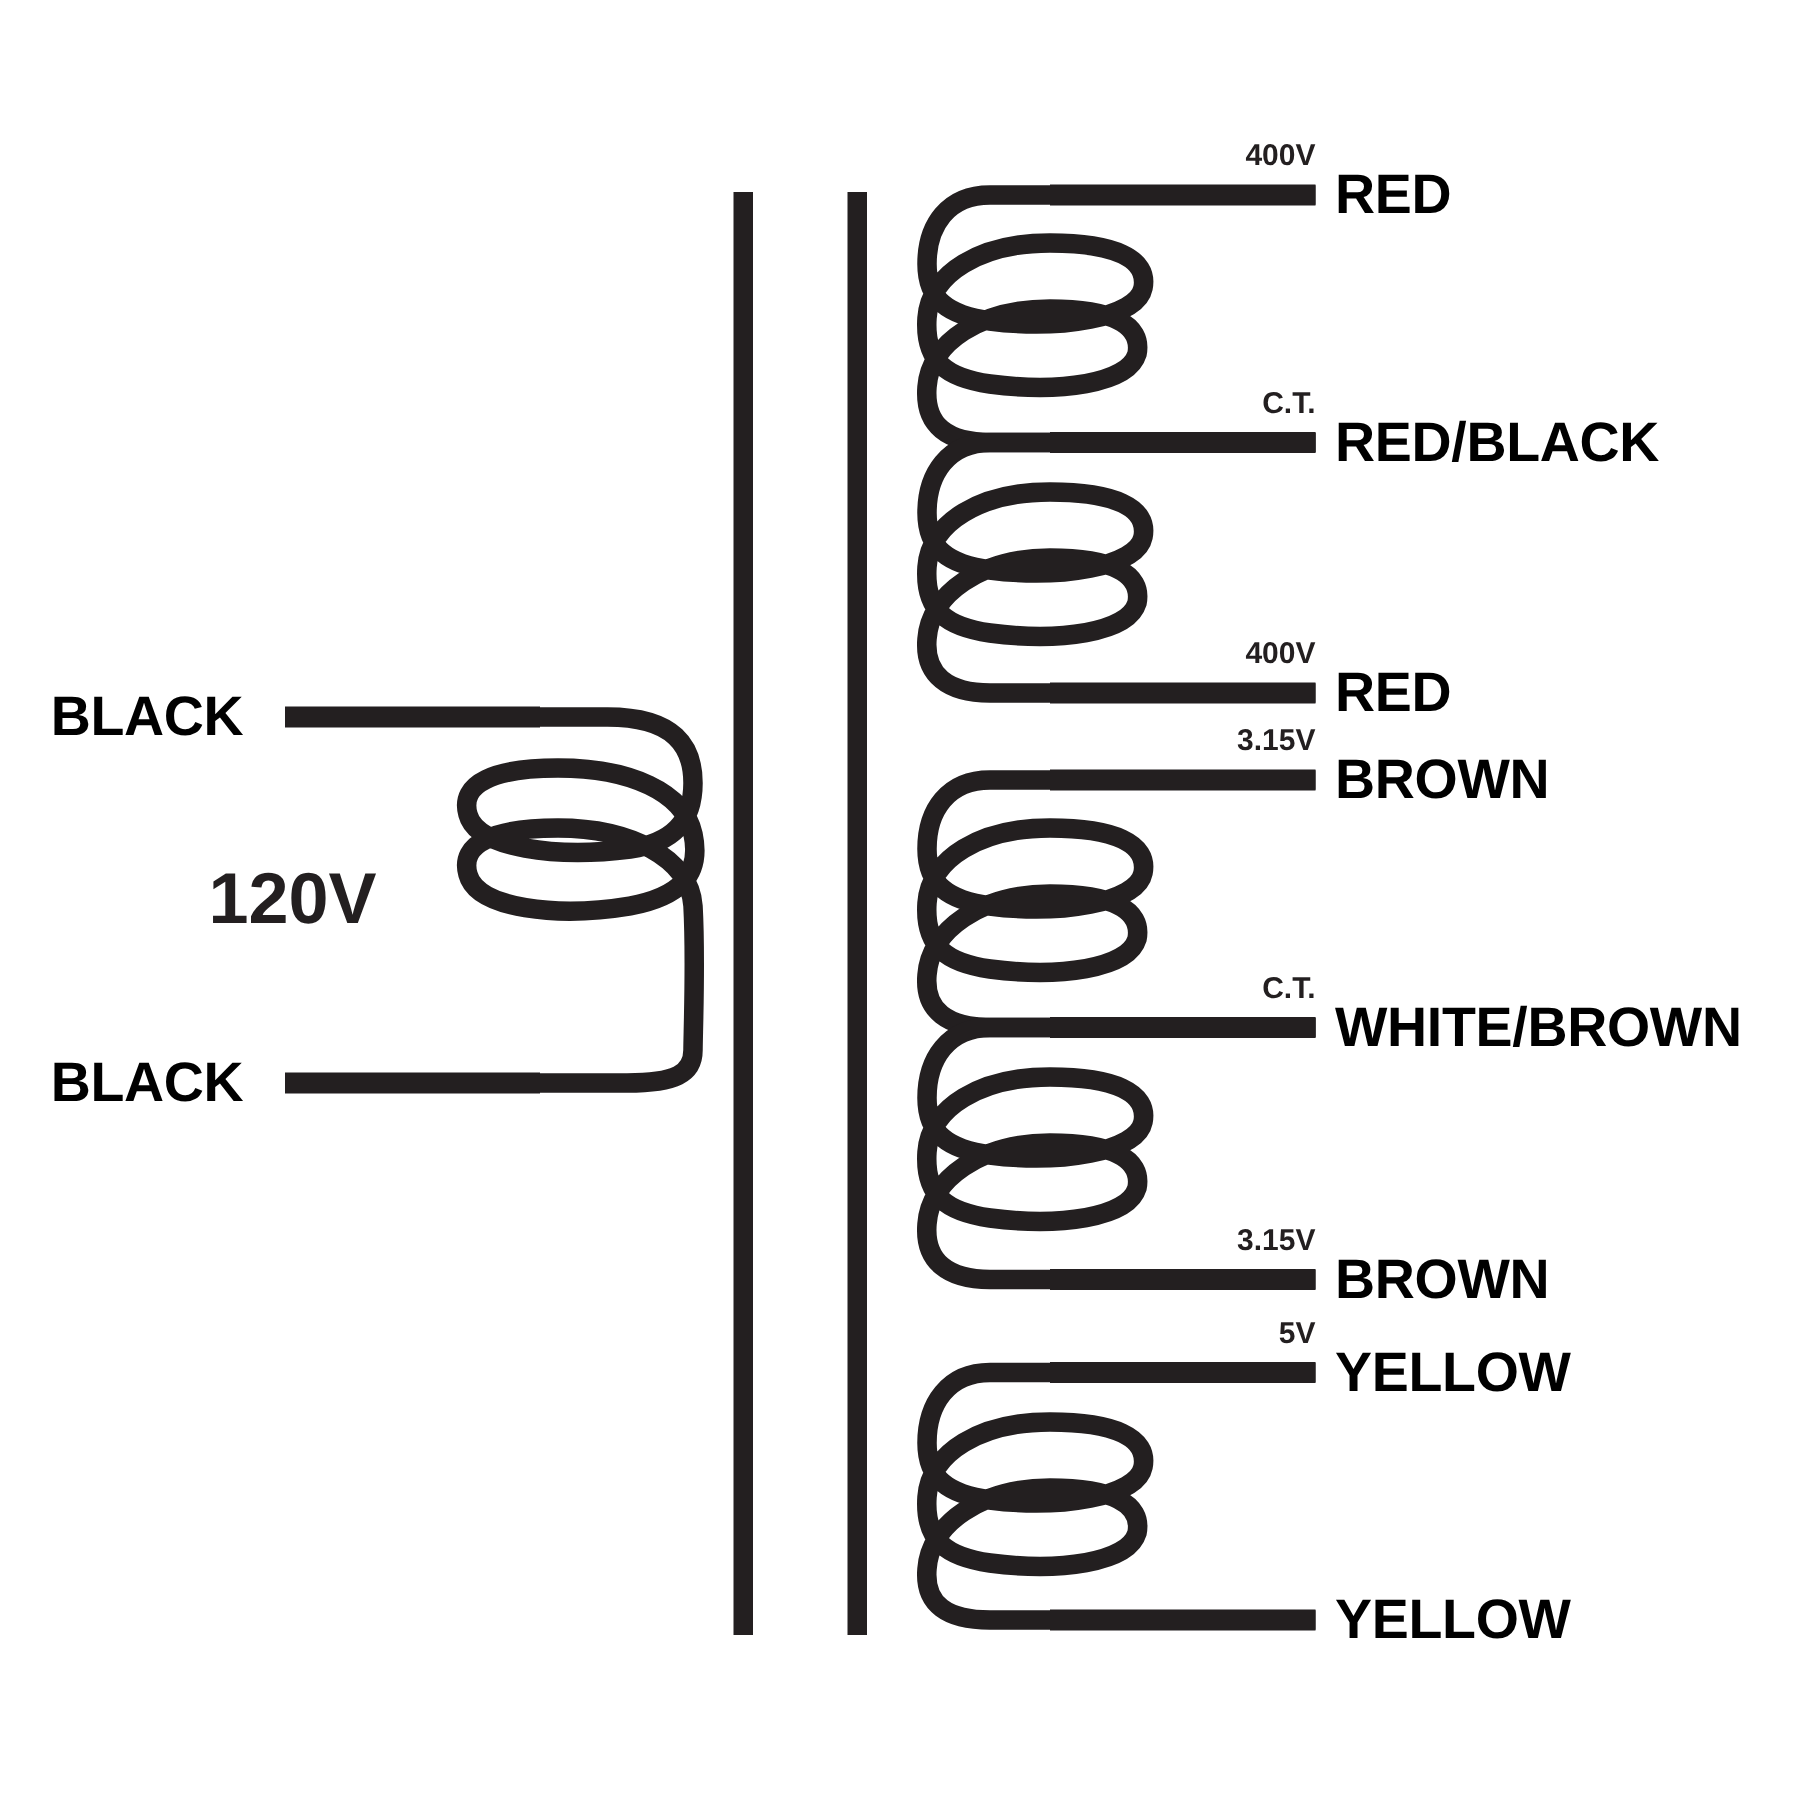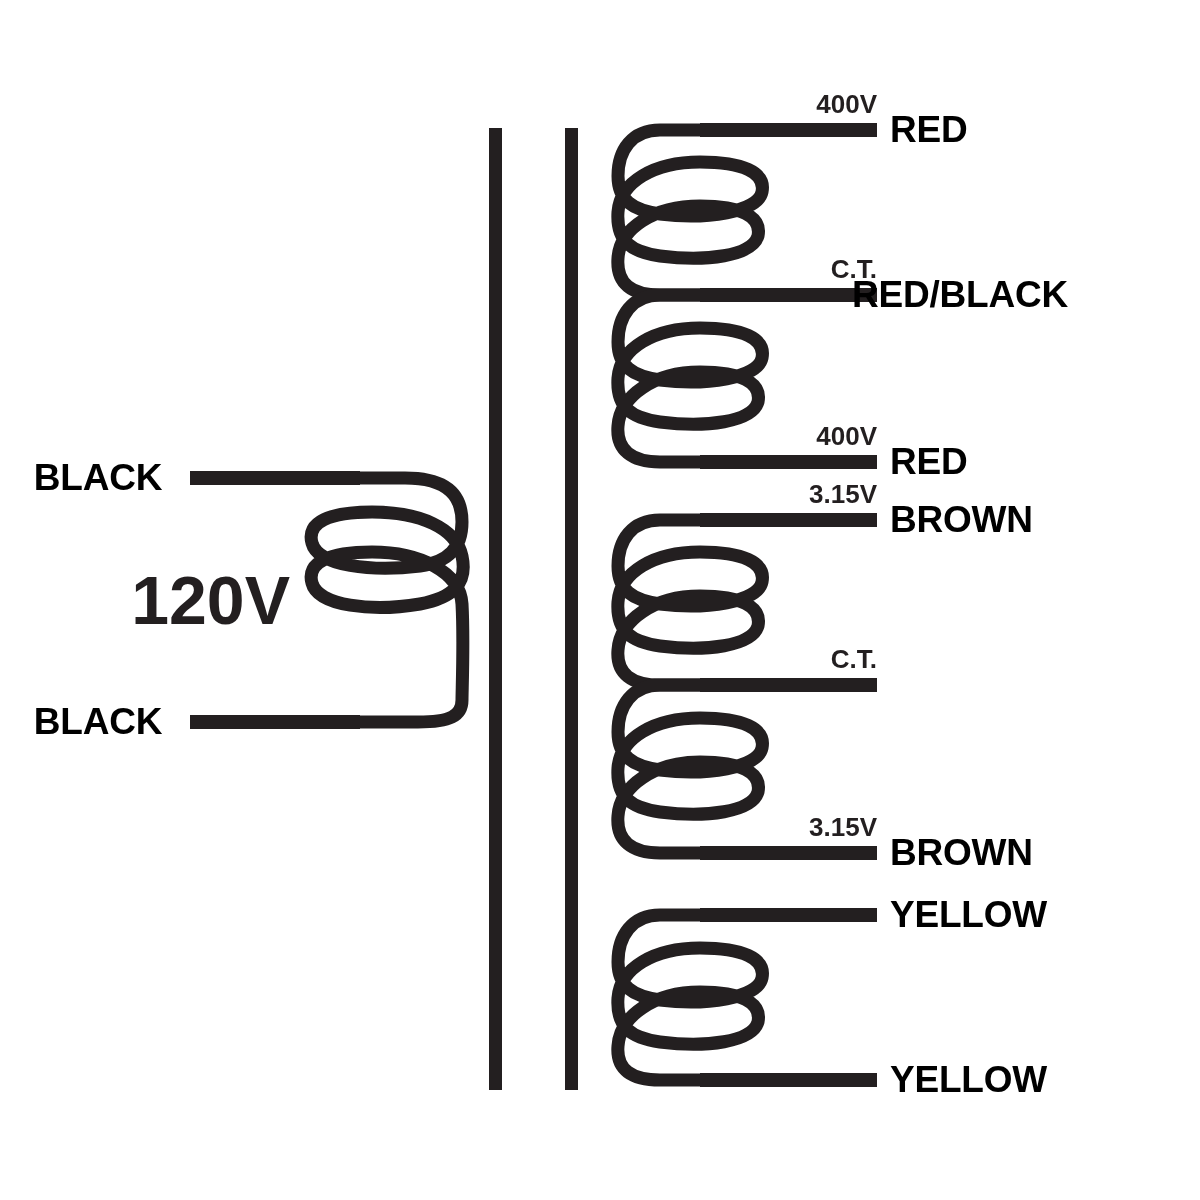--- a/index.html
+++ b/index.html
@@ -62,35 +62,35 @@
     white-space: nowrap;
     letter-spacing: -0.2px;
   }
   .wire-name.left-name {
     text-align: center;
   }
   .volt-tag {
     position: absolute;
     font-family: "Liberation Sans", sans-serif;
     font-weight: bold;
-    font-size: 26px;
+    font-size: 20px;
     line-height: 26px;
     color: #231f20;
     white-space: nowrap;
     text-align: right;
   }
   .primary-volt {
     position: absolute;
     font-family: "Liberation Sans", sans-serif;
     font-weight: bold;
-    font-size: 68px;
+    font-size: 48px;
     line-height: 52px;
     color: #231f20;
     white-space: nowrap;
-    text-align: right;
+    text-align: center;
   }
 </style>
 </head>
 <body>
 
 <div id="diagram-root">
 
   <svg id="schematic-svg" viewBox="0 0 1200 1200">
 
     <g>
@@ -221,30 +221,32 @@
     <div class="volt-tag" style="left:617px; top:256px; width:260px;">C.T.</div>
 
     <div class="volt-tag" style="left:617px; top:423px; width:260px;">400V</div>
 
     <div class="volt-tag" style="left:617px; top:481px; width:260px;">3.15V</div>
 
     <div class="volt-tag" style="left:617px; top:646px; width:260px;">C.T.</div>
 
     <div class="volt-tag" style="left:617px; top:814px; width:260px;">3.15V</div>
 
+    <div class="volt-tag" style="left:617px; top:876px; width:260px;">5V</div>
 
 
     <div class="wire-name" style="left:890px; top:111px;">RED</div>
 
-    <div class="wire-name" style="left:852px; top:276px;text-align:right;">RED/BLACK</div>
+    <div class="wire-name" style="left:890px; top:276px;text-align:right;">RED/BLACK</div>
 
     <div class="wire-name" style="left:890px; top:443px;">RED</div>
 
     <div class="wire-name" style="left:890px; top:501px;">BROWN</div>
 
+    <div class="wire-name" style="left:890px; top:666px;">WHITE/BROWN</div>
 
     <div class="wire-name" style="left:890px; top:834px;">BROWN</div>
 
     <div class="wire-name" style="left:890px; top:896px;">YELLOW</div>
 
     <div class="wire-name" style="left:890px; top:1061px;">YELLOW</div>
 
   </div>
 
 </div>

